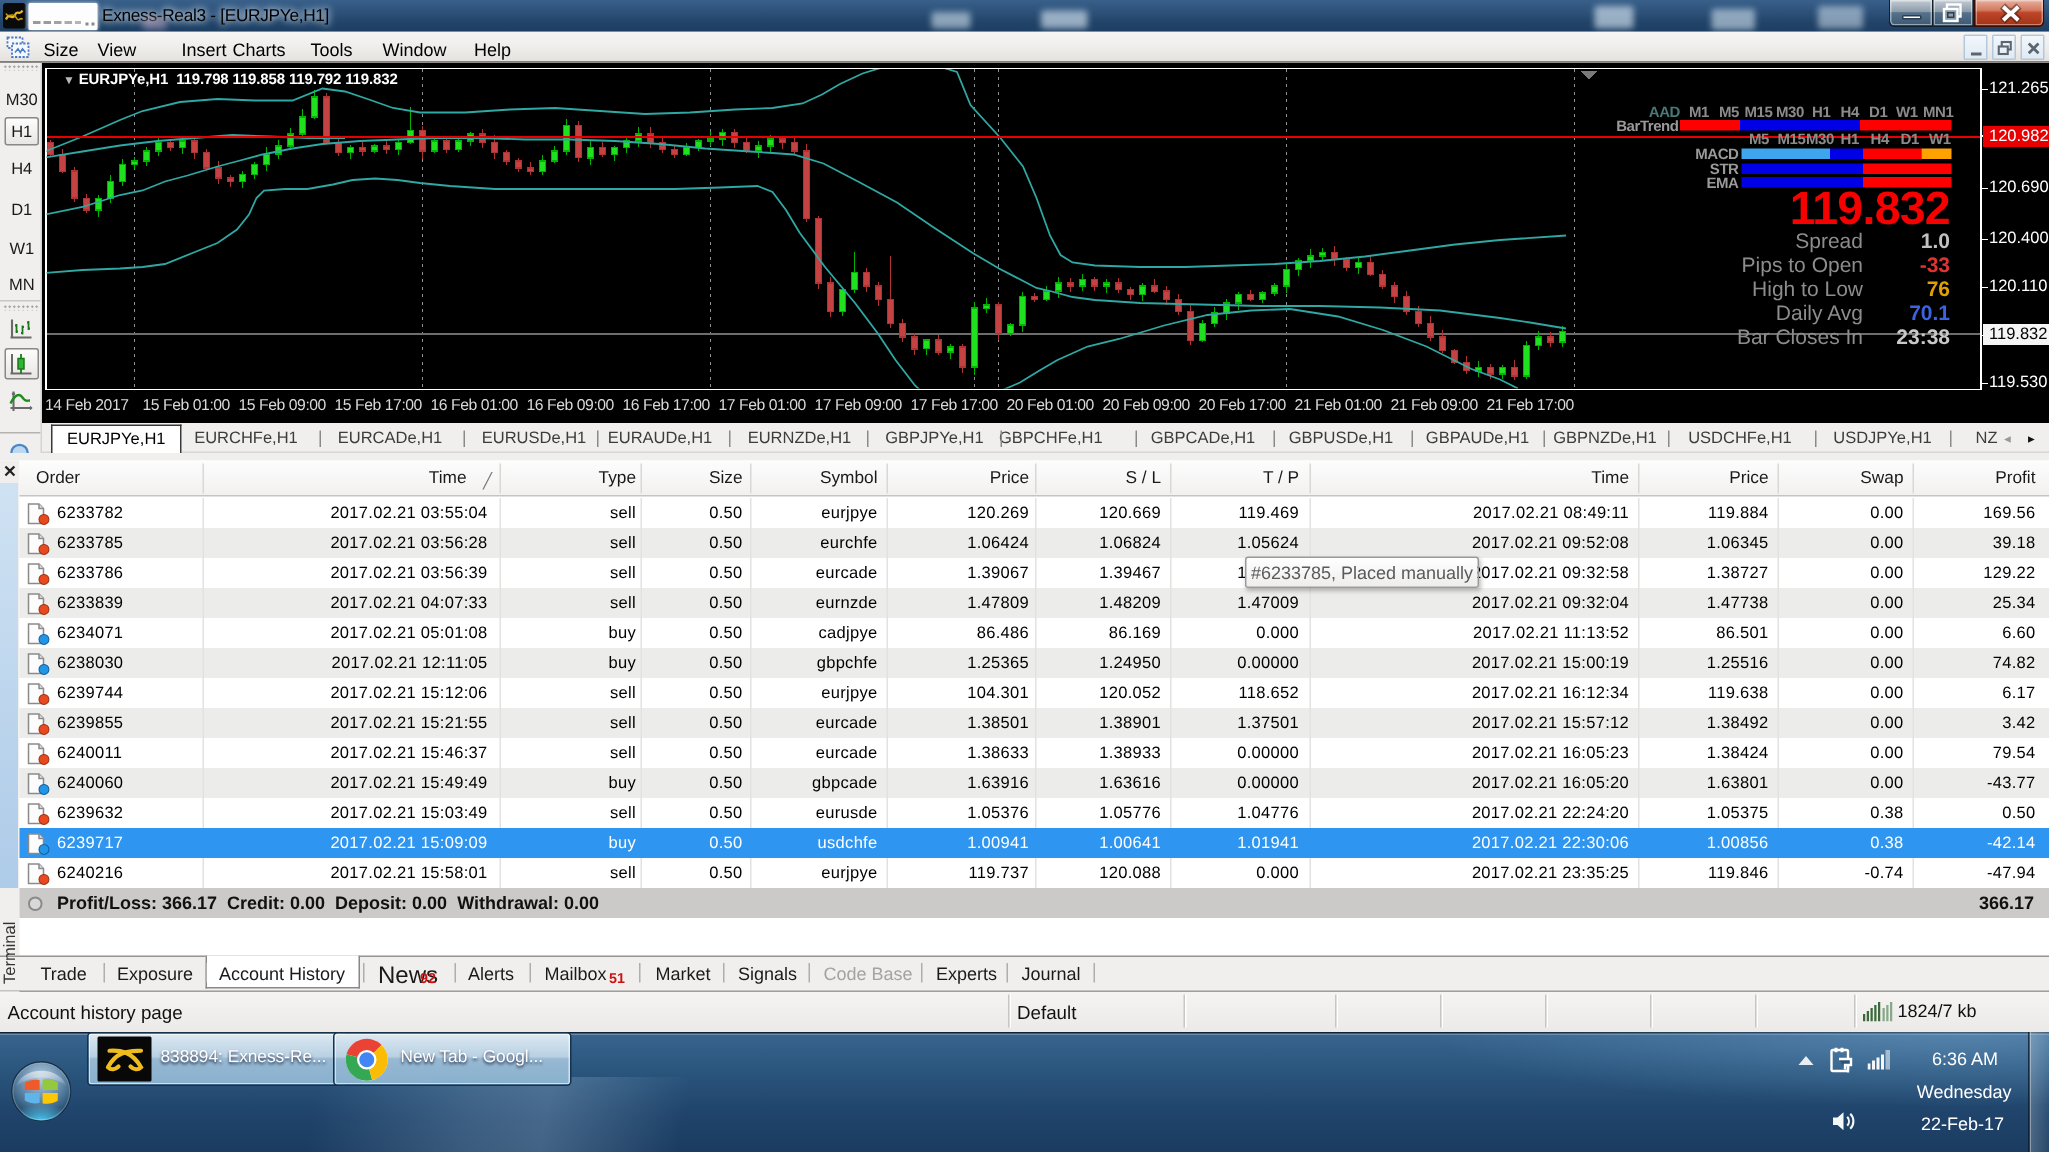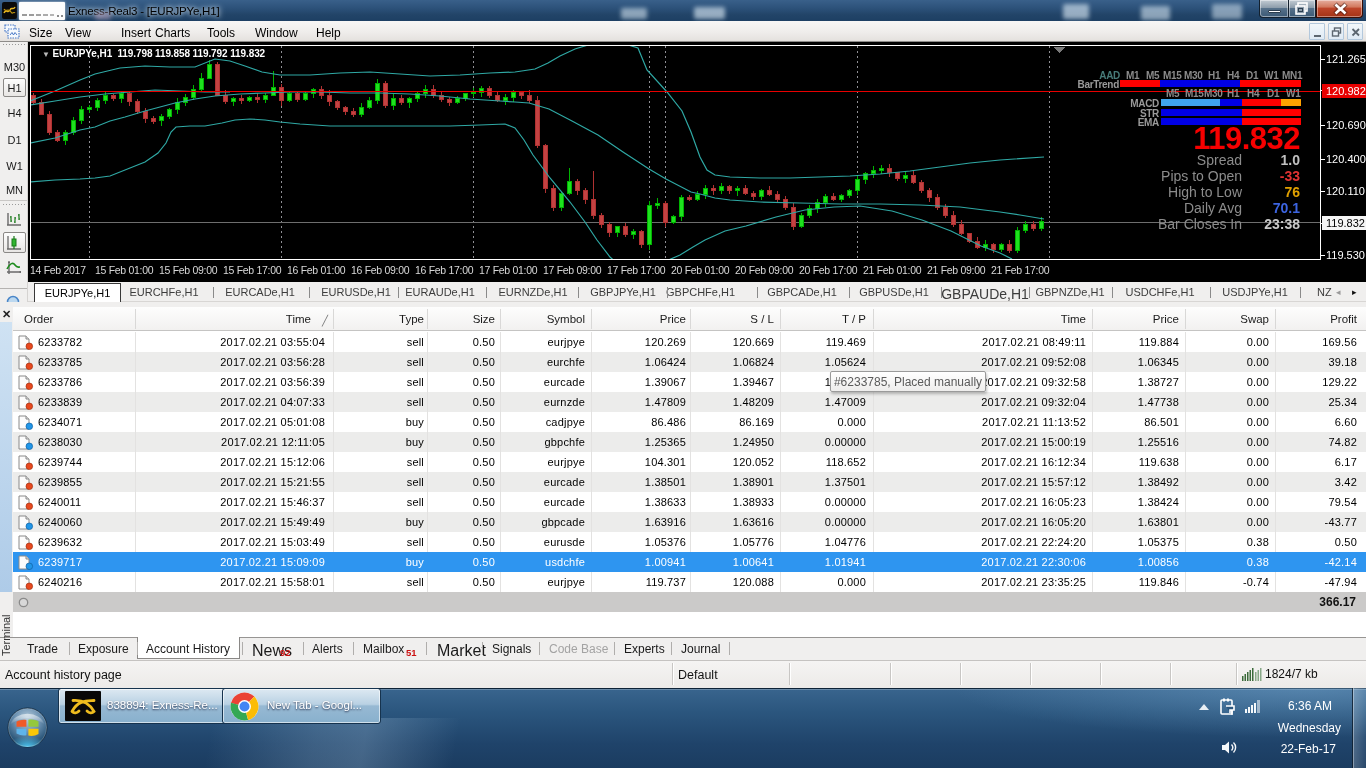--- a/index.html
+++ b/index.html
@@ -461,21 +461,21 @@
 <div class="ab" style="left:34px;top:283px;width:87px;height:19px;background:#fff;border:1px solid #383838;border-bottom:none;font-size:11px;text-align:center;line-height:18px;color:#000">EURJPYe,H1</div>
 <div class="ab" style="left:120px;top:286px;width:88px;font-size:11px;text-align:center;color:#3c3c3c">EURCHFe,H1</div>
 <div class="ab" style="left:216px;top:286px;width:88px;font-size:11px;text-align:center;color:#3c3c3c">EURCADe,H1</div>
 <div class="ab" style="left:312px;top:286px;width:88px;font-size:11px;text-align:center;color:#3c3c3c">EURUSDe,H1</div>
 <div class="ab" style="left:396px;top:286px;width:88px;font-size:11px;text-align:center;color:#3c3c3c">EURAUDe,H1</div>
 <div class="ab" style="left:489px;top:286px;width:88px;font-size:11px;text-align:center;color:#3c3c3c">EURNZDe,H1</div>
 <div class="ab" style="left:579px;top:286px;width:88px;font-size:11px;text-align:center;color:#3c3c3c">GBPJPYe,H1</div>
 <div class="ab" style="left:666px;top:286px;width:88px;font-size:11px;text-align:left;color:#3c3c3c">GBPCHFe,H1</div>
 <div class="ab" style="left:758px;top:286px;width:88px;font-size:11px;text-align:center;color:#3c3c3c">GBPCADe,H1</div>
 <div class="ab" style="left:850px;top:286px;width:88px;font-size:11px;text-align:center;color:#3c3c3c">GBPUSDe,H1</div>
-<div class="ab" style="left:941px;top:286px;width:88px;font-size:14px;text-align:center;color:#3c3c3c">GBPAUDe,H1</div>
+<div class="ab" style="left:941px;top:286px;width:88px;font-size:11px;text-align:center;color:#3c3c3c">GBPAUDe,H1</div>
 <div class="ab" style="left:1026px;top:286px;width:88px;font-size:11px;text-align:center;color:#3c3c3c">GBPNZDe,H1</div>
 <div class="ab" style="left:1116px;top:286px;width:88px;font-size:11px;text-align:center;color:#3c3c3c">USDCHFe,H1</div>
 <div class="ab" style="left:1211px;top:286px;width:88px;font-size:11px;text-align:center;color:#3c3c3c">USDJPYe,H1</div>
 <div class="ab" style="left:213px;top:287px;width:1px;height:11px;background:#8a8a8a"></div>
 <div class="ab" style="left:309px;top:287px;width:1px;height:11px;background:#8a8a8a"></div>
 <div class="ab" style="left:398px;top:287px;width:1px;height:11px;background:#8a8a8a"></div>
 <div class="ab" style="left:486px;top:287px;width:1px;height:11px;background:#8a8a8a"></div>
 <div class="ab" style="left:578px;top:287px;width:1px;height:11px;background:#8a8a8a"></div>
 <div class="ab" style="left:667px;top:287px;width:1px;height:11px;background:#8a8a8a"></div>
 <div class="ab" style="left:757px;top:287px;width:1px;height:11px;background:#8a8a8a"></div>
@@ -882,34 +882,35 @@
 <div class="ab r tb" style="left:614px;top:576px;width:160px;color:#000">120.088</div>
 <div class="ab r tb" style="left:706px;top:576px;width:160px;color:#000">0.000</div>
 <div class="ab r tb" style="left:926px;top:576px;width:160px;color:#000">2017.02.21 23:35:25</div>
 <div class="ab r tb" style="left:1019px;top:576px;width:160px;color:#000">119.846</div>
 <div class="ab r tb" style="left:1109px;top:576px;width:160px;color:#000">-0.74</div>
 <div class="ab r tb" style="left:1197px;top:576px;width:160px;color:#000">-47.94</div>
 <div class="ab" style="left:13px;top:592px;width:1353px;height:20px;background:#cbcac9">
  <svg class="ab" style="left:5px;top:5px" width="11" height="11">
       <circle cx="5.5" cy="5.5" r="4.2" fill="#d8d8d8" stroke="#8a8a8a" stroke-width="1.3"></circle>
     </svg>
+ <div class="ab" style="left:25px;top:3px;font-size:12px;font-weight:bold;color:#111">Profit/Loss: 366.17&nbsp; Credit: 0.00&nbsp; Deposit: 0.00&nbsp; Withdrawal: 0.00</div>
  <div class="ab r" style="right:10px;top:3px;width:100px;font-size:12px;font-weight:bold;color:#111">366.17</div>
 </div>
 <div class="ab" style="left:830px;top:371px;width:156px;height:21px;background:linear-gradient(180deg,#ffffff,#eeedec);border:1px solid #9a9a9a;border-radius:2px;box-shadow:1px 2px 3px rgba(0,0,0,.25);font-size:12px;color:#5a5a5a;text-align:center;line-height:20px">#6233785, Placed manually</div>
 <div class="ab" style="left:0;top:637px;width:1366px;height:23px;background:#f0efee;border-top:1px solid #979593"></div>
 <div class="ab" style="left:137px;top:637px;width:103px;height:22px;background:#fff;border:1px solid #8a8886;border-top:none;box-shadow:0 1px 0 #fff inset"></div>
 <div class="ab" style="left:27px;top:642px;font-size:12px;color:#1a1a1a">Trade</div>
 <div class="ab" style="left:78px;top:642px;font-size:12px;color:#1a1a1a">Exposure</div>
 <div class="ab" style="left:146px;top:642px;font-size:12px;color:#1a1a1a">Account History</div>
 <div class="ab" style="left:252px;top:642px;font-size:16px;color:#1a1a1a">News</div>
 <div class="ab" style="left:280px;top:647px;font-size:9.5px;font-weight:bold;color:#cc1111">92</div>
 <div class="ab" style="left:312px;top:642px;font-size:12px;color:#1a1a1a">Alerts</div>
 <div class="ab" style="left:363px;top:642px;font-size:12px;color:#1a1a1a">Mailbox</div>
 <div class="ab" style="left:406px;top:647px;font-size:9.5px;font-weight:bold;color:#cc1111">51</div>
-<div class="ab" style="left:437px;top:642px;font-size:16px;color:#1a1a1a">Market</div>
+<div class="ab" style="left:437px;top:642px;font-size:12px;color:#1a1a1a">Market</div>
 <div class="ab" style="left:492px;top:642px;font-size:12px;color:#1a1a1a">Signals</div>
 <div class="ab" style="left:549px;top:642px;font-size:12px;color:#a3a3a3">Code Base</div>
 <div class="ab" style="left:624px;top:642px;font-size:12px;color:#1a1a1a">Experts</div>
 <div class="ab" style="left:681px;top:642px;font-size:12px;color:#1a1a1a">Journal</div>
 <div class="ab" style="left:69px;top:642px;width:1px;height:13px;background:#b0aeac"></div>
 <div class="ab" style="left:137px;top:642px;width:1px;height:13px;background:#b0aeac"></div>
 <div class="ab" style="left:242px;top:642px;width:1px;height:13px;background:#b0aeac"></div>
 <div class="ab" style="left:303px;top:642px;width:1px;height:13px;background:#b0aeac"></div>
 <div class="ab" style="left:353px;top:642px;width:1px;height:13px;background:#b0aeac"></div>
 <div class="ab" style="left:426px;top:642px;width:1px;height:13px;background:#b0aeac"></div>

